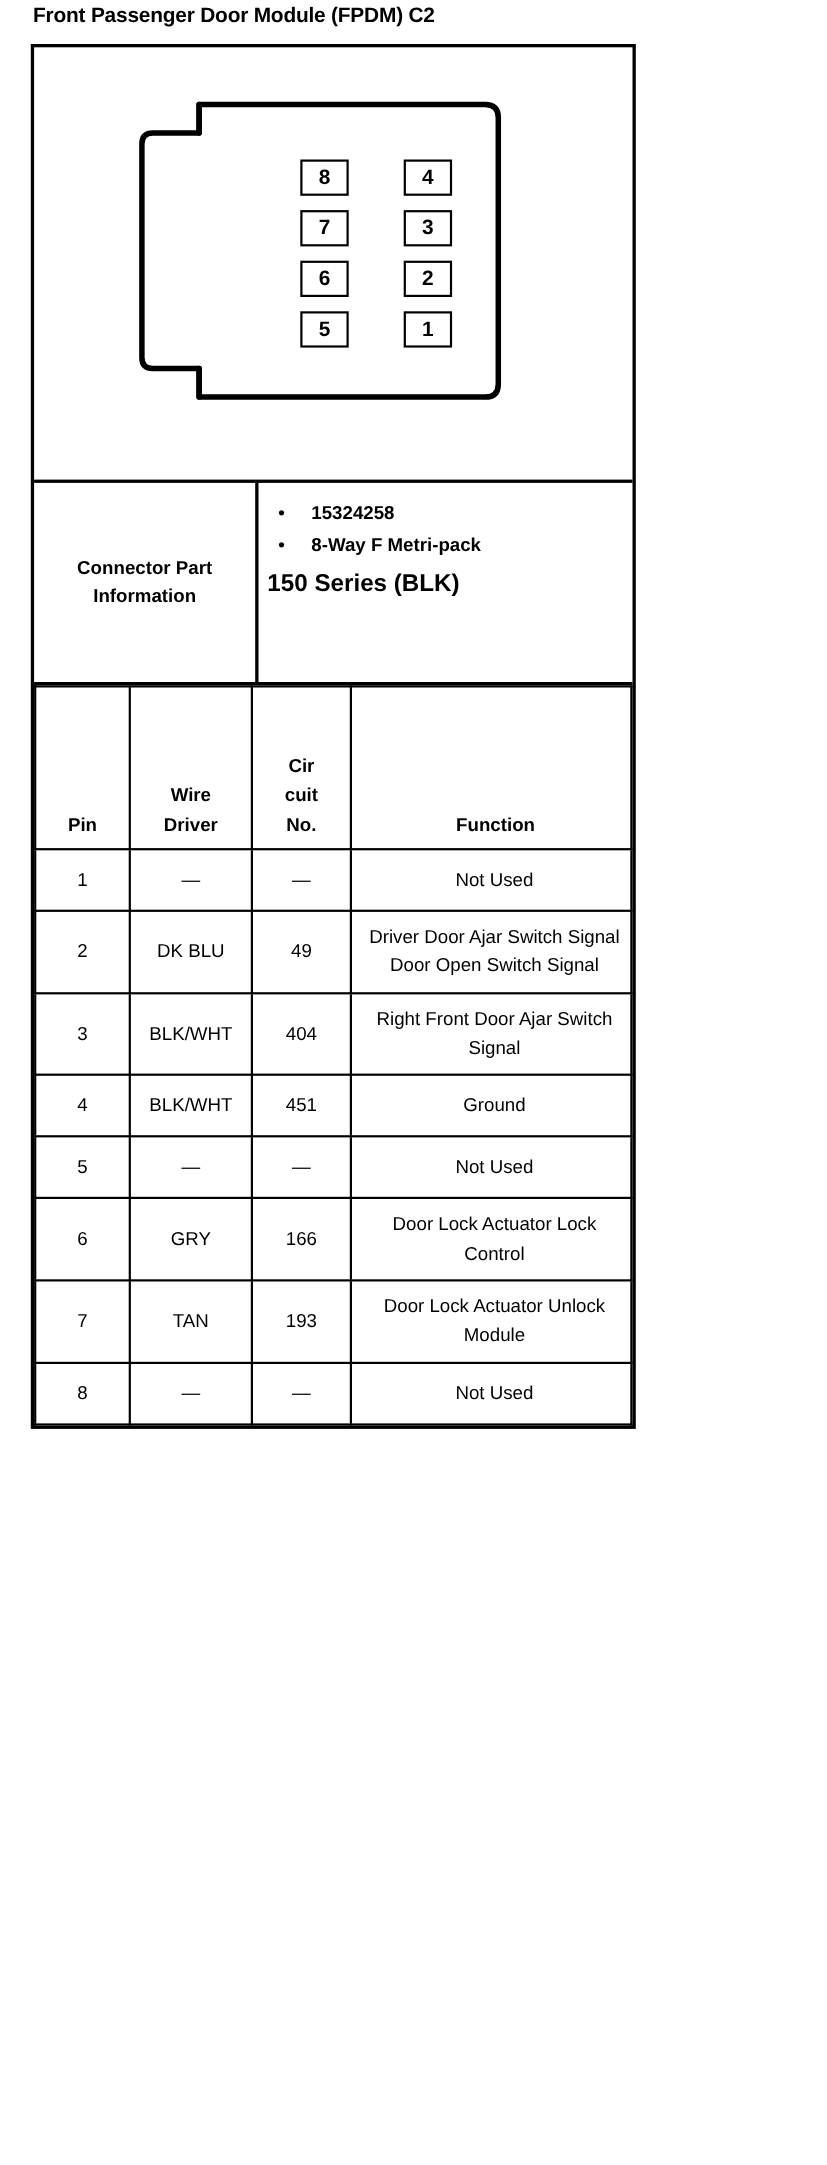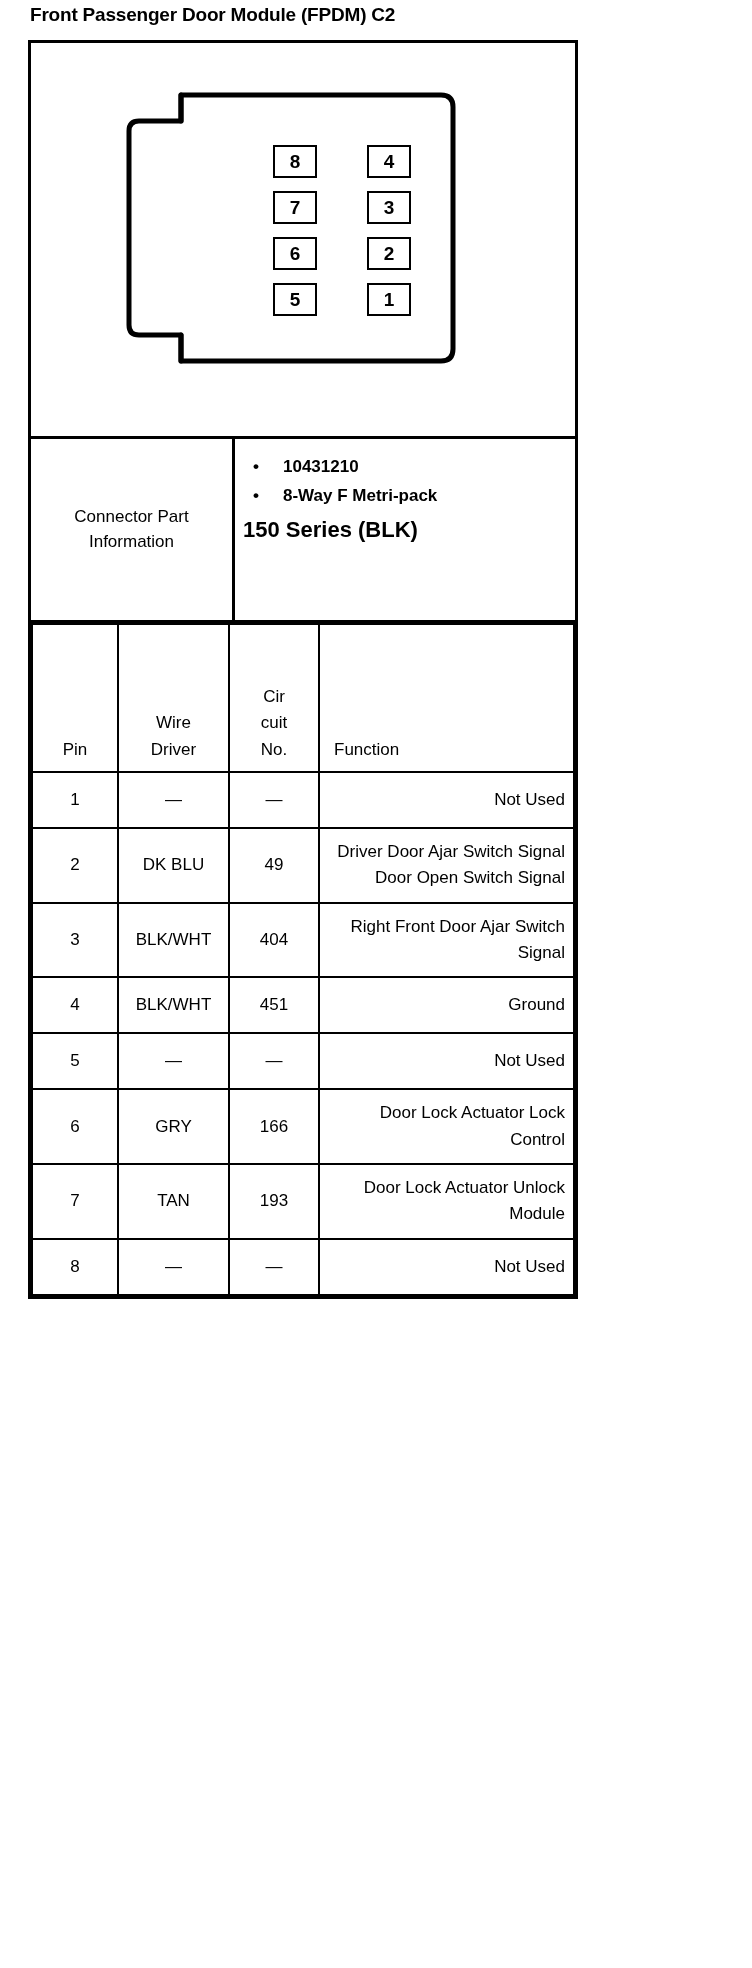--- a/index.html
+++ b/index.html
@@ -90,21 +90,21 @@
     min-height: 184px;
   }
   .cpi-label {
     width: 204px;
     border-right: 3px solid #000;
     display: flex;
     align-items: center;
     justify-content: center;
     text-align: center;
     font-size: 17px;
-    font-weight: normal;
+    font-weight: bold;
     line-height: 1.45;
     padding: 6px 10px;
   }
   .cpi-body {
     flex: 1;
     padding: 14px 4px 10px 8px;
   }
   .cpi-list {
     margin: 0;
     padding: 0;
@@ -143,42 +143,42 @@
   table.pintable col.c-fn     { width: auto; }
 
   table.pintable th,
   table.pintable td {
     border: 2.5px solid #000;
     vertical-align: middle;
     font-size: 17px;
     line-height: 1.55;
   }
   table.pintable thead th {
-    font-weight: normal;
+    font-weight: bold;
     height: 148px;
     padding: 4px 6px 8px 6px;
   }
   table.pintable th.th-pin,
   table.pintable th.th-wire,
   table.pintable th.th-cir {
     text-align: center;
     vertical-align: bottom;
   }
   table.pintable th.th-fn {
-    text-align: left;
+    text-align: center;
     vertical-align: bottom;
     padding-left: 14px;
   }
   table.pintable td.td-pin,
   table.pintable td.td-wire,
   table.pintable td.td-cir {
     text-align: center;
   }
   table.pintable td.td-fn {
-    text-align: right;
+    text-align: center;
     padding: 10px 8px 10px 14px;
   }
   table.pintable td {
     padding: 10px 6px;
   }
   table.pintable tbody tr { height: 56px; }
 
   .nowrap-line { display: block; }
 </style>
 </head>
@@ -234,21 +234,21 @@
       <div class="cpi-label">
         <span>
           <span class="nowrap-line">Connector Part</span>
           <span class="nowrap-line">Information</span>
         </span>
       </div>
       <div class="cpi-body">
         <ul class="cpi-list">
           <li>
             <span class="bullet">•</span>
-            <span>10431210</span>
+            <span>15324258</span>
           </li>
           <li>
             <span class="bullet">•</span>
             <span>8-Way F Metri-pack</span>
           </li>
         </ul>
         <div class="cpi-cont">150 Series (BLK)</div>
       </div>
     </div>
 

